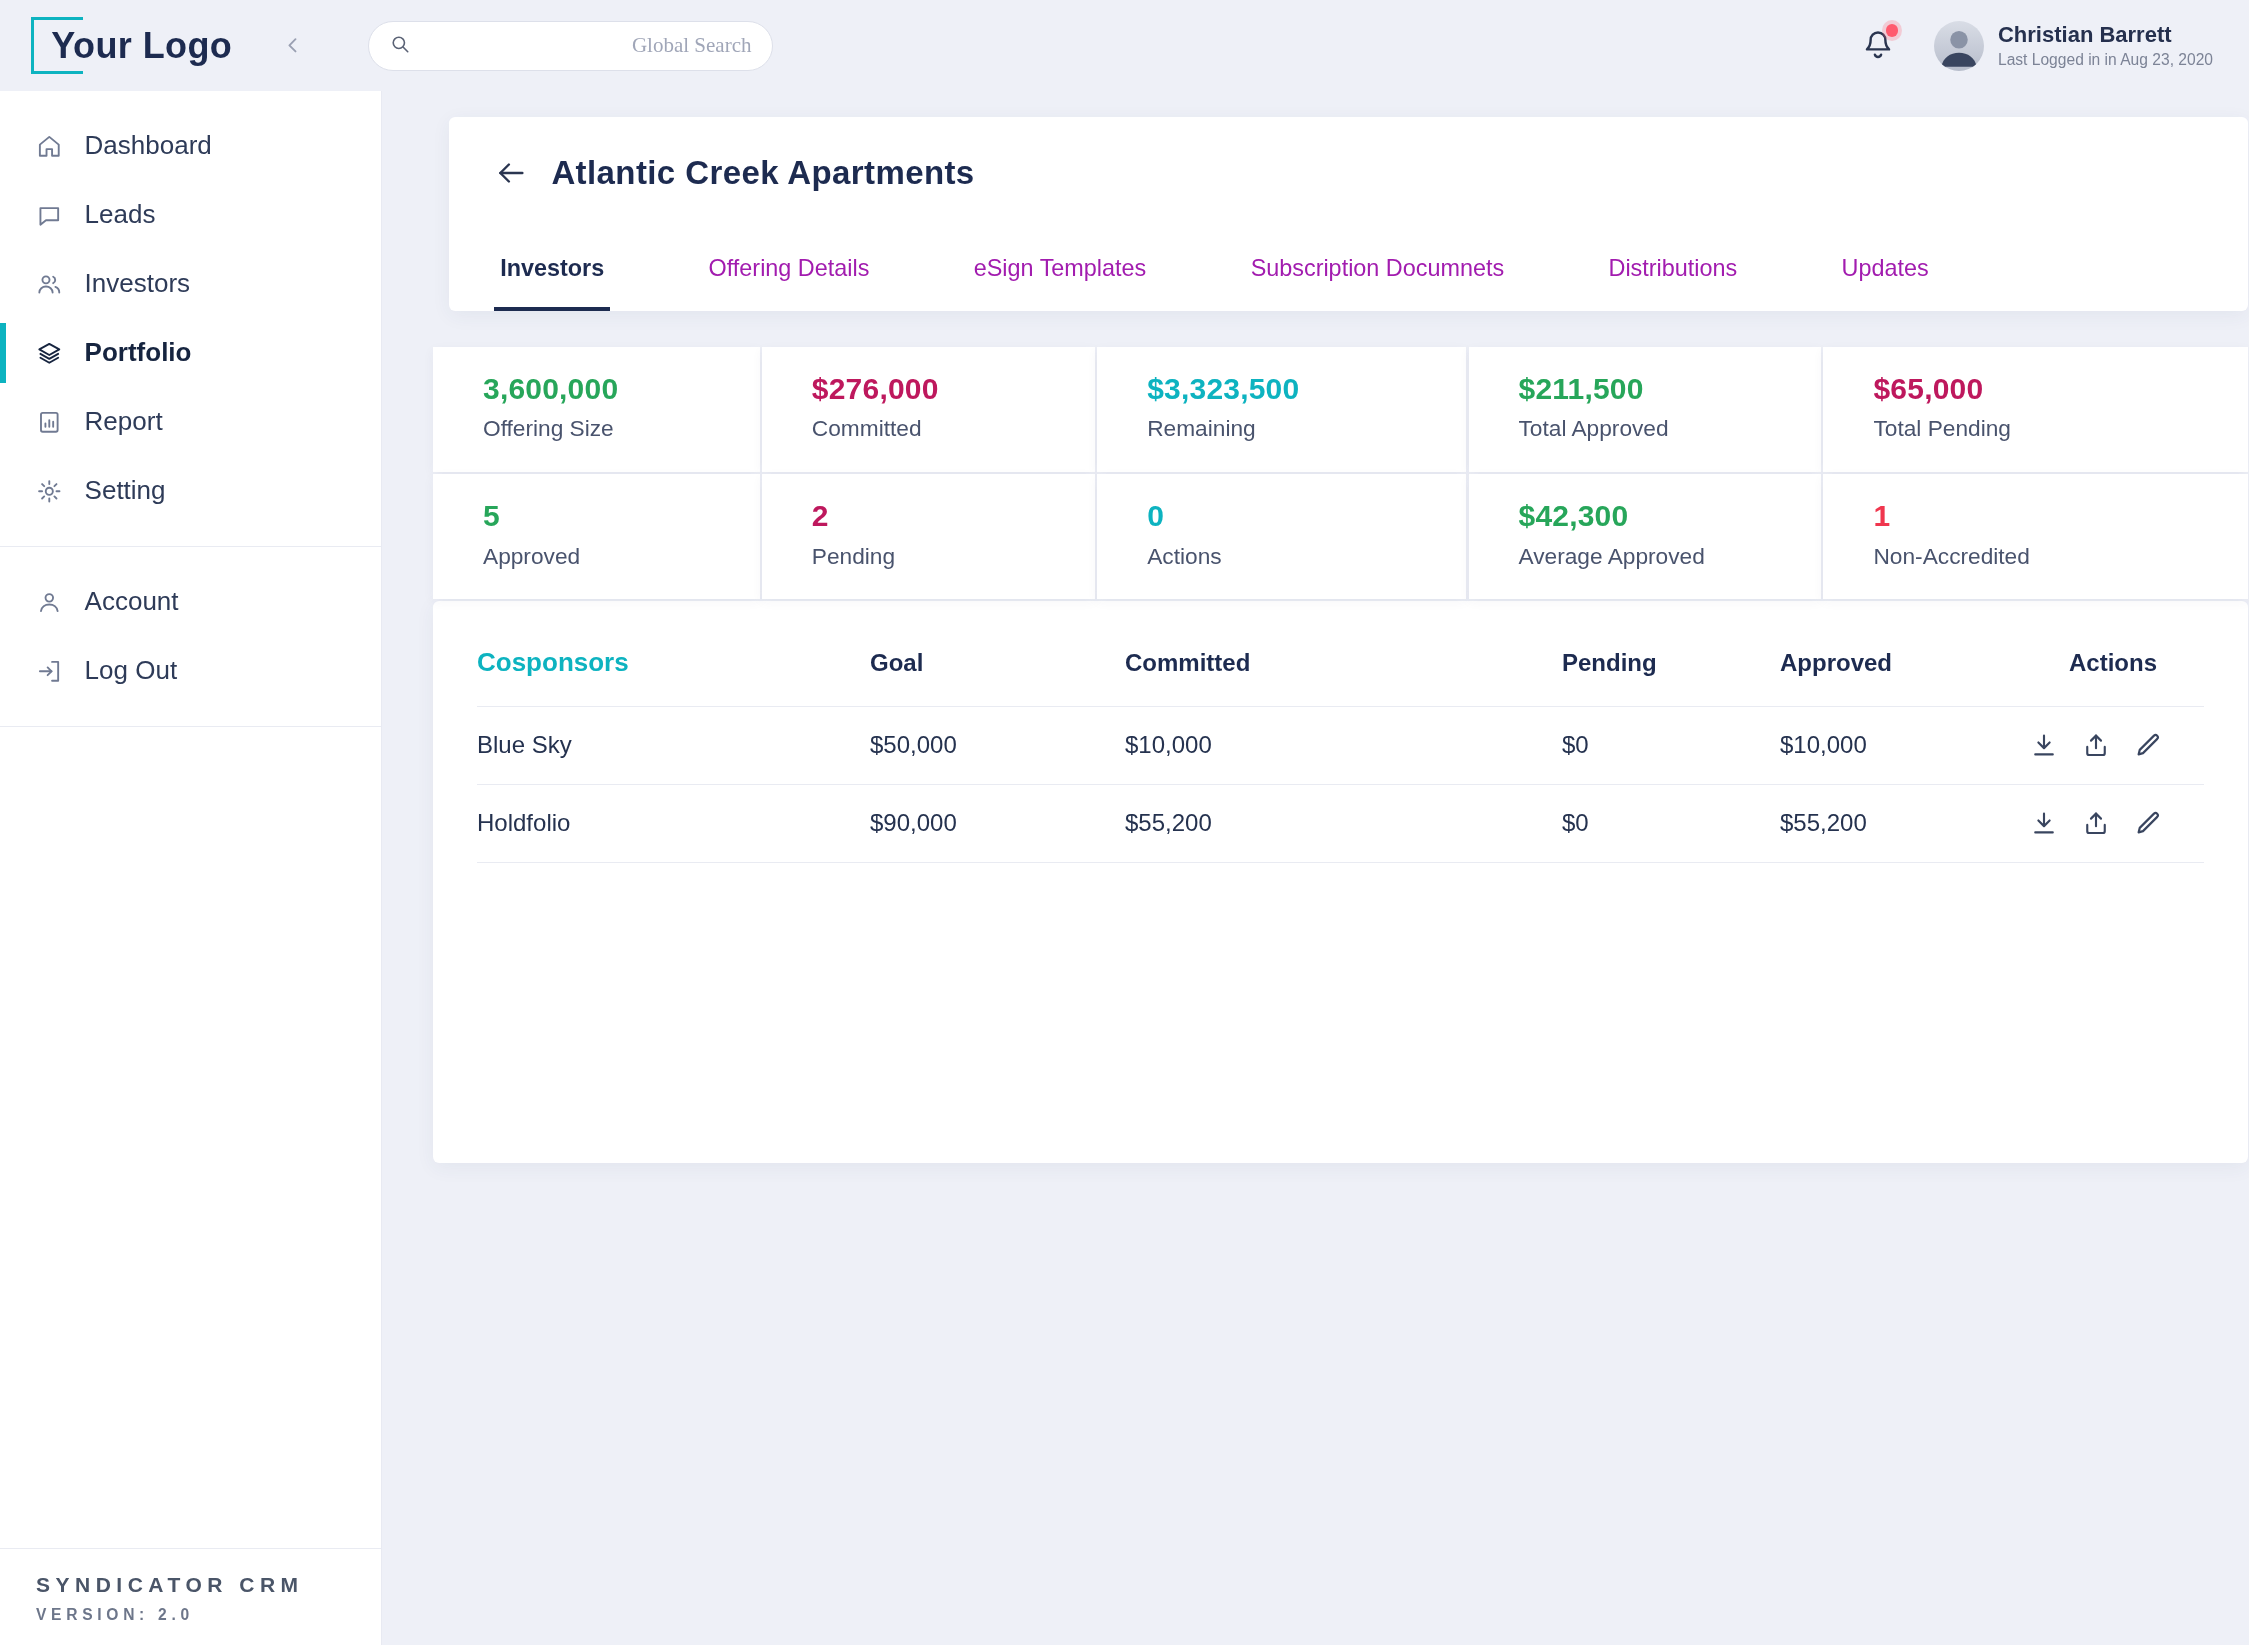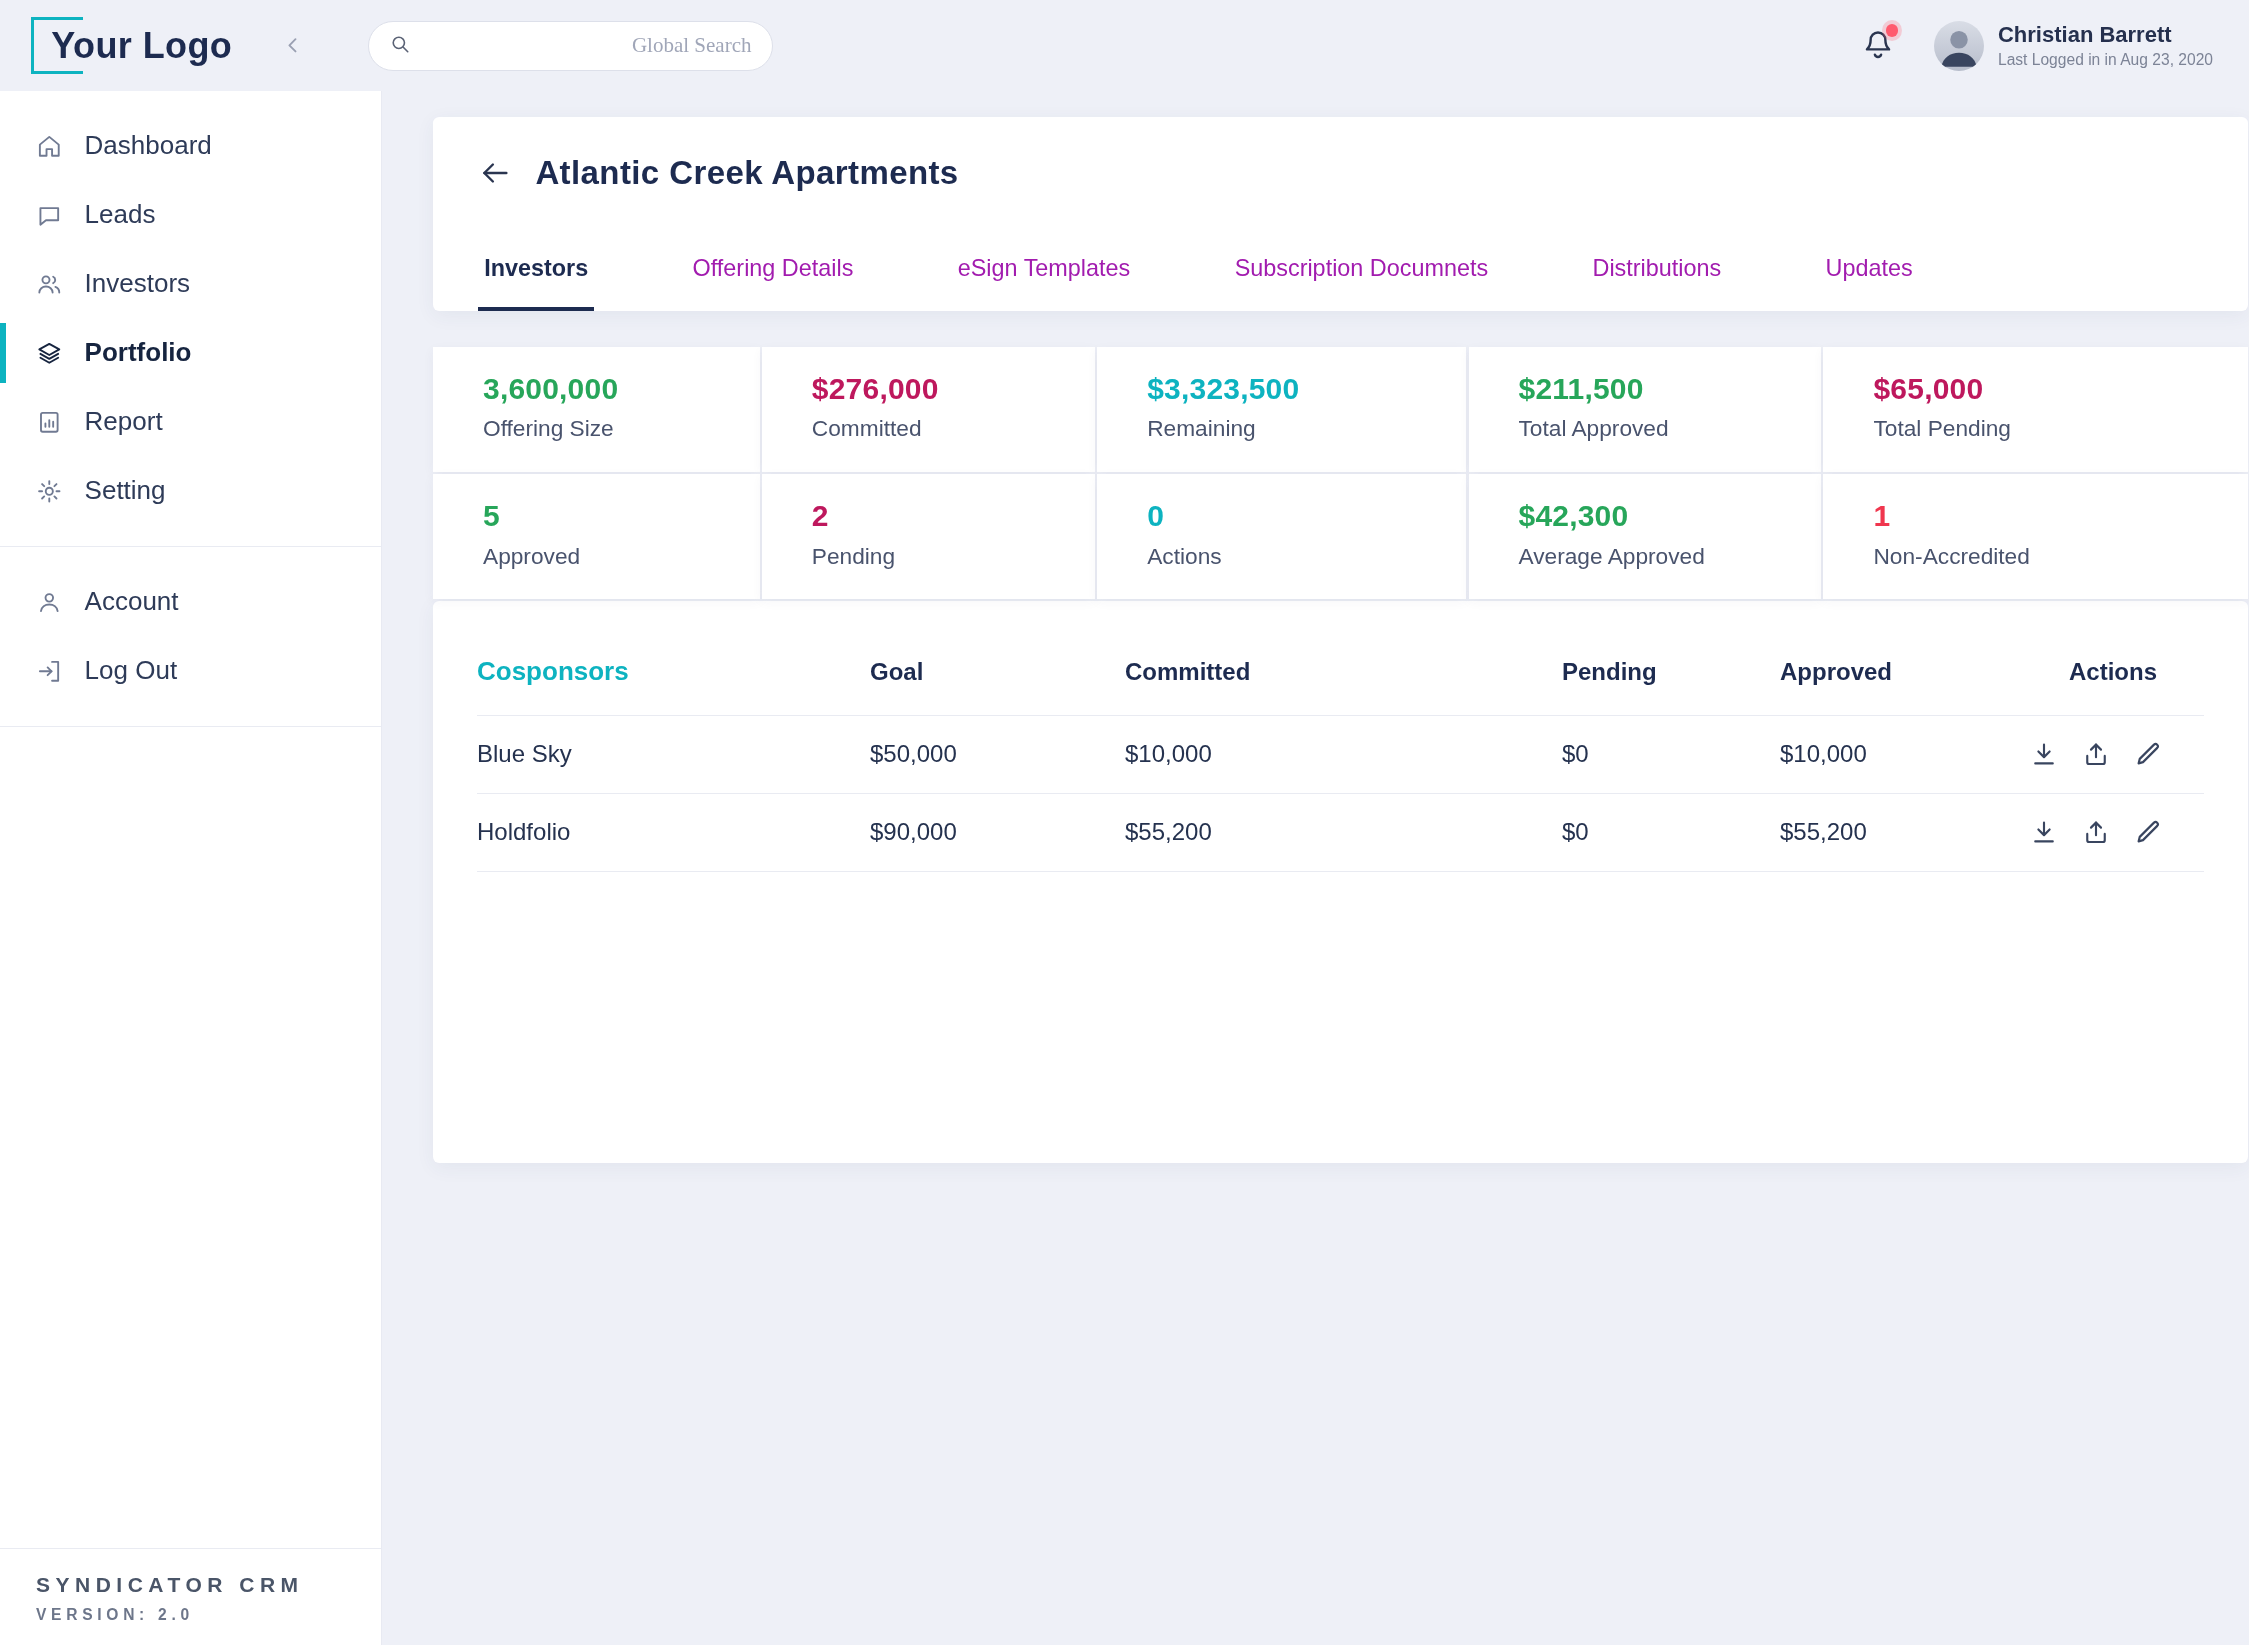--- a/index.html
+++ b/index.html
@@ -40,38 +40,38 @@
   .nav-item.active::before { content: ""; position: absolute; left: 0; top: 4.7px; bottom: 4.7px; width: 6.2px; background: #0db3c0; }
   .sdivider { height: 1.6px; background: #e9ebf2; margin: 20.3px 0; }
   .sidebar-footer { position: absolute; left: 0; right: 0; bottom: 0; border-top: 1.6px solid #e9ebf2; padding: 23.4px 0 22px 36px; }
   .sf1 { font-size: 21px; font-weight: 700; letter-spacing: 5.5px; color: #4a5568; }
   .sf2 { font-size: 15.6px; font-weight: 600; letter-spacing: 4.7px; color: #6d768a; margin-top: 9.4px; }
 
   
   .main { flex: 1; padding: 26px 24px 0 52px; }
   .card { background: #fff; border-radius: 6.2px; box-shadow: 0 4.7px 19px rgba(50,60,100,.06); }
 
-  .title-card { height: 194px; display: flex; flex-direction: column; }
+  .title-card { height: 194px; display: flex; flex-direction: column; margin-left: 16px; }
   .title-row { display: flex; align-items: center; gap: 23.4px; padding: 37px 0 0 45px; }
   .back-btn { width: 34px; height: 34px; color: #2a3550; cursor: pointer; flex: none; }
   .page-title { font-size: 33px; font-weight: 700; color: #1d2b50; letter-spacing: 0.4px; }
   .tabs { display: flex; margin-top: auto; padding-left: 45px; }
   .tab { margin-right: 92px; padding: 15.6px 6.2px 25px; font-size: 23.4px; color: #a21caf; cursor: pointer; border-bottom: 4.7px solid transparent; }
   .tab.active { color: #1d2b50; font-weight: 600; border-bottom-color: #1d2b50; }
 
   .stats { margin-top: 36px; display: grid; grid-template-columns: 1fr 1.02fr 1.13fr 1.08fr 1.3fr; grid-auto-rows: 125px; gap: 2.3px; }
   .stat { background: #fff; padding: 25px 0 0 50px; box-shadow: 0 3.1px 11px rgba(50,60,100,.05); }
   .stat-value { font-size: 30px; font-weight: 600; letter-spacing: 0.2px; }
   .stat-label { font-size: 22.7px; color: #49536d; margin-top: 9.4px; }
   .c-green { color: #27a65a; }
   .c-navy  { color: #be185d; }
   .c-teal  { color: #0db3c0; }
   .c-red   { color: #f0364e; }
 
-  .table-card { margin-top: 1.6px; height: 562px; padding: 28px 44px 0; }
+  .table-card { margin-top: 1.6px; height: 562px; padding: 19px 44px 0; }
   .tgrid { display: grid; grid-template-columns: 393px 255px 437px 218px 249px 1fr; align-items: center; }
   .thead { height: 87px; border-bottom: 1.6px solid #e9ebf2; }
   .th { font-size: 24px; font-weight: 600; color: #1d2b50; }
   .th.cosponsors { font-size: 26px; font-weight: 700; color: #0db3c0; }
   .th.actions, .td.actions { text-align: right; padding-right: 47px; }
   .trow { height: 78px; border-bottom: 1.6px solid #e9ebf2; }
   .td { font-size: 24px; color: #25324f; }
   .td.name { font-weight: 500; }
   .actions-cell { display: flex; justify-content: flex-end; gap: 22px; padding-right: 41px; }
   .act { width: 30px; height: 30px; color: #39455f; cursor: pointer; }

